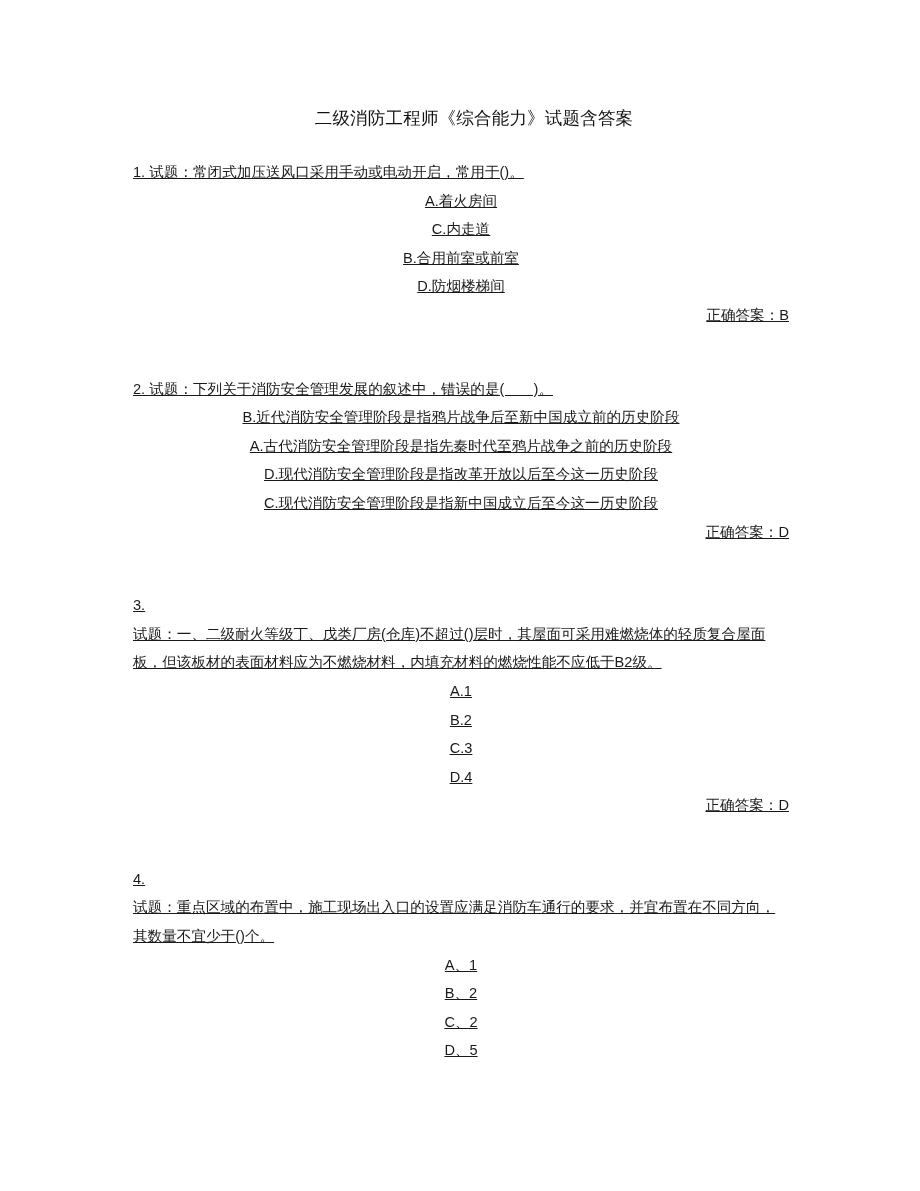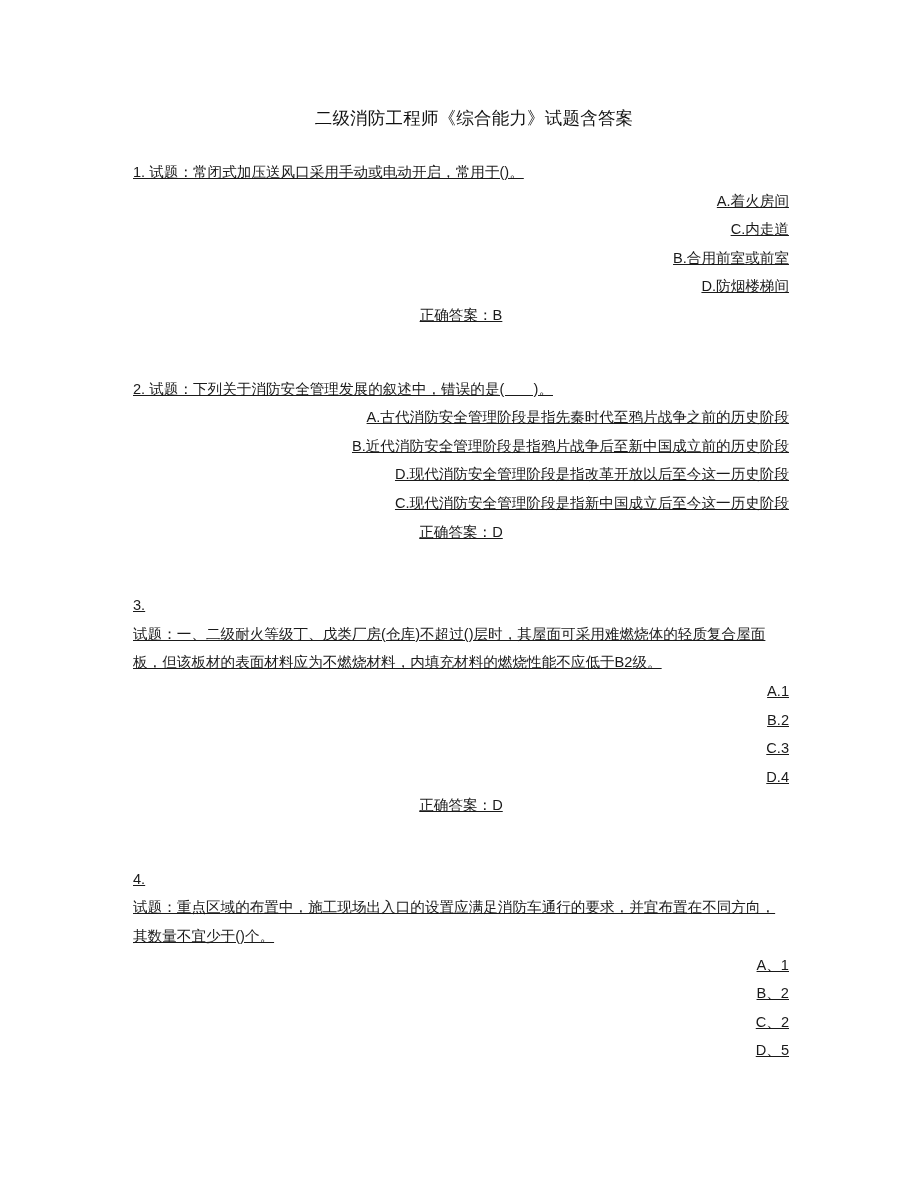--- a/index.html
+++ b/index.html
@@ -62,25 +62,25 @@
   .line.stem {
     text-align: left;
   }
   .line.body {
     text-align: left;
   }
   .line.num {
     text-align: left;
   }
   .line.option {
-    text-align: right;
+    text-align: center;
     white-space: pre;
   }
   .line.answer {
-    text-align: center;
+    text-align: right;
   }
 </style>
 </head>
 <body>
 
 <div class="page">
 
   <div class="doc-title">二级消防工程师《综合能力》试题含答案</div>
 
   <div class="content">
@@ -89,22 +89,22 @@
       <div class="line stem">1. 试题：常闭式加压送风口采用手动或电动开启，常用于()。</div>
       <div class="line option">A.着火房间</div>
       <div class="line option">C.内走道</div>
       <div class="line option">B.合用前室或前室</div>
       <div class="line option">D.防烟楼梯间</div>
       <div class="line answer">正确答案：B</div>
     </div>
 
     <div class="qblock">
       <div class="line stem">2. 试题：下列关于消防安全管理发展的叙述中，错误的是(　　)。</div>
+      <div class="line option">B.近代消防安全管理阶段是指鸦片战争后至新中国成立前的历史阶段</div>
       <div class="line option">A.古代消防安全管理阶段是指先秦时代至鸦片战争之前的历史阶段</div>
-      <div class="line option">B.近代消防安全管理阶段是指鸦片战争后至新中国成立前的历史阶段</div>
       <div class="line option">D.现代消防安全管理阶段是指改革开放以后至今这一历史阶段</div>
       <div class="line option">C.现代消防安全管理阶段是指新中国成立后至今这一历史阶段</div>
       <div class="line answer">正确答案：D</div>
     </div>
 
     <div class="qblock">
       <div class="line num">3.</div>
       <div class="line body">试题：一、二级耐火等级丁、戊类厂房(仓库)不超过()层时，其屋面可采用难燃烧体的轻质复合屋面板，但该板材的表面材料应为不燃烧材料，内填充材料的燃烧性能不应低于B2级。</div>
       <div class="line option">A.1</div>
       <div class="line option">B.2</div>

